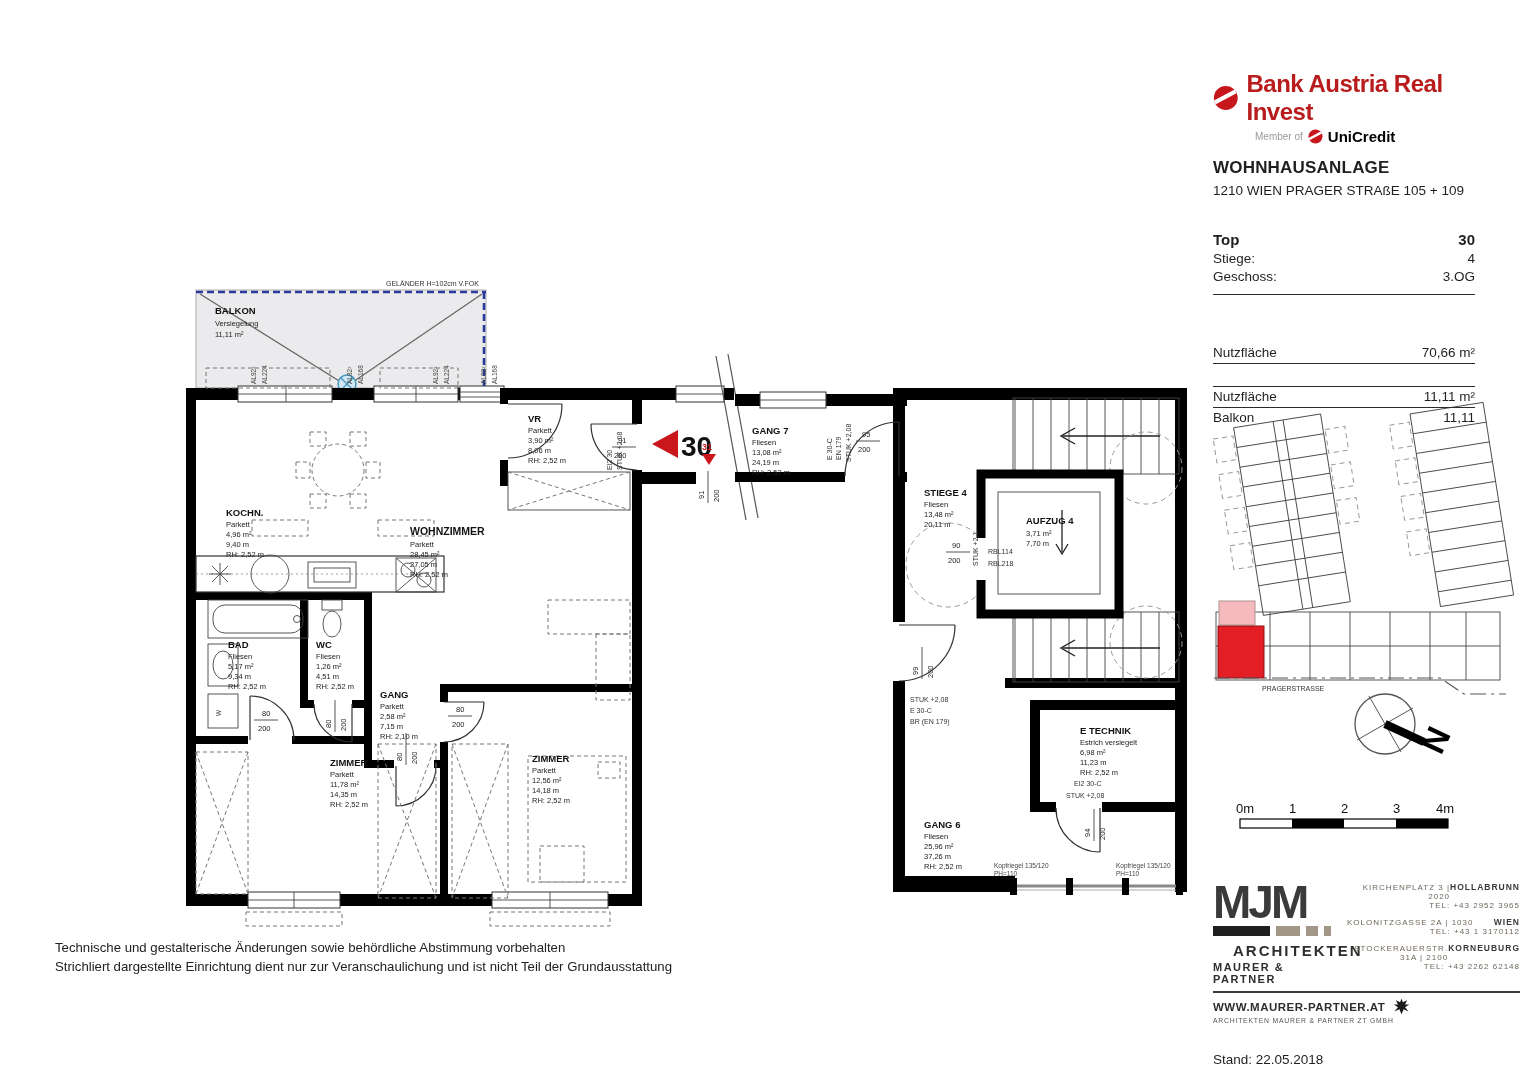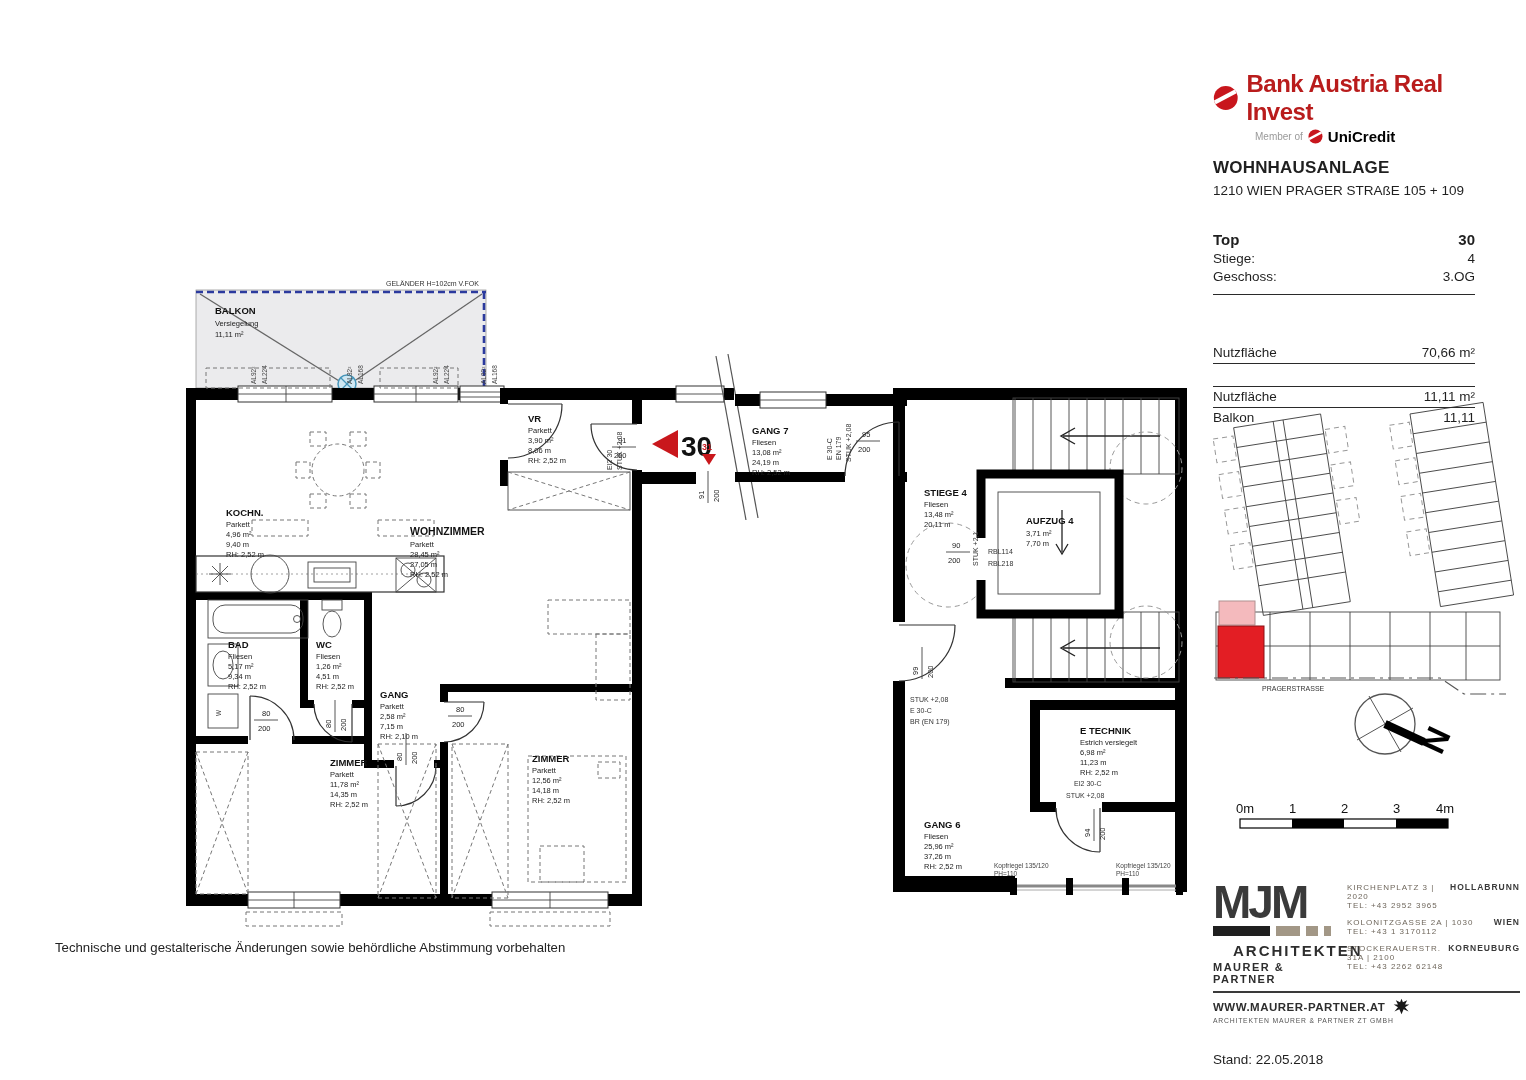--- a/index.html
+++ b/index.html
@@ -23,21 +23,21 @@
   .mjmrow{display:flex;gap:16px;}
   .mjmlogo{font-size:46px;font-weight:bold;color:#3a3a3a;letter-spacing:-3px;line-height:40px;}
   .mjmbar{display:flex;gap:6px;margin:4px 0 6px 0;}
   .mjmbar div{height:10px;}
   .b1{width:62px;background:#1f1f1f;}
   .b2{width:26px;background:#a29786;}
   .b3{width:13px;background:#a29786;}
   .b4{width:8px;background:#a29786;}
   .archl1{font-size:15px;font-weight:bold;letter-spacing:2px;color:#2e2e2e;margin-left:20px;}
   .archl2{font-size:11px;font-weight:bold;letter-spacing:1.5px;color:#2e2e2e;margin-top:2px;}
-  .office{margin-bottom:7px;}
+  .office{margin-bottom:7px;text-align:right;}
   .offtop{display:flex;justify-content:space-between;align-items:baseline;}
   .offaddr{font-size:8px;letter-spacing:1px;color:#6f675c;}
   .offcity{font-size:8.5px;font-weight:bold;letter-spacing:1px;color:#3a3a3a;}
   .offtel{font-size:8px;letter-spacing:1px;color:#6f675c;}
   .mjmrule{border-top:2px solid #3a3a3a;margin:6px 0 5px 0;}
   .webrow{display:flex;align-items:center;gap:8px;}
   .weburl{font-size:11.5px;font-weight:bold;letter-spacing:0.5px;color:#2e2e2e;}
   .company{font-size:6.8px;letter-spacing:0.8px;color:#555;margin-top:2px;}
   .stand{font-size:13.5px;color:#1f1f1f;margin-top:40px;}
   
@@ -561,20 +561,21 @@
   </div>
   <div class="rule"></div>
   <div class="inforow" style="padding:1px 0;">
     <span>Balkon</span>
     <span>11,11</span>
   </div>
 </div>
 
 <div class="abs disc" style="left:55px;top:938px;width:660px;">
   <div>Technische und gestalterische Änderungen sowie behördliche Abstimmung vorbehalten</div>
+  <div>Strichliert dargestellte Einrichtung dient nur zur Veranschaulichung und ist nicht Teil der Grundausstattung</div>
 </div>
 
 <div class="abs mjmwrap" style="left:1213px;top:882px;">
   <div class="mjmrow">
     <div style="width:118px;">
       <div class="mjmlogo">MJM</div>
       <div class="mjmbar">
         <div class="b1"></div>
           <div class="b2"></div>
           <div class="b3"></div>

